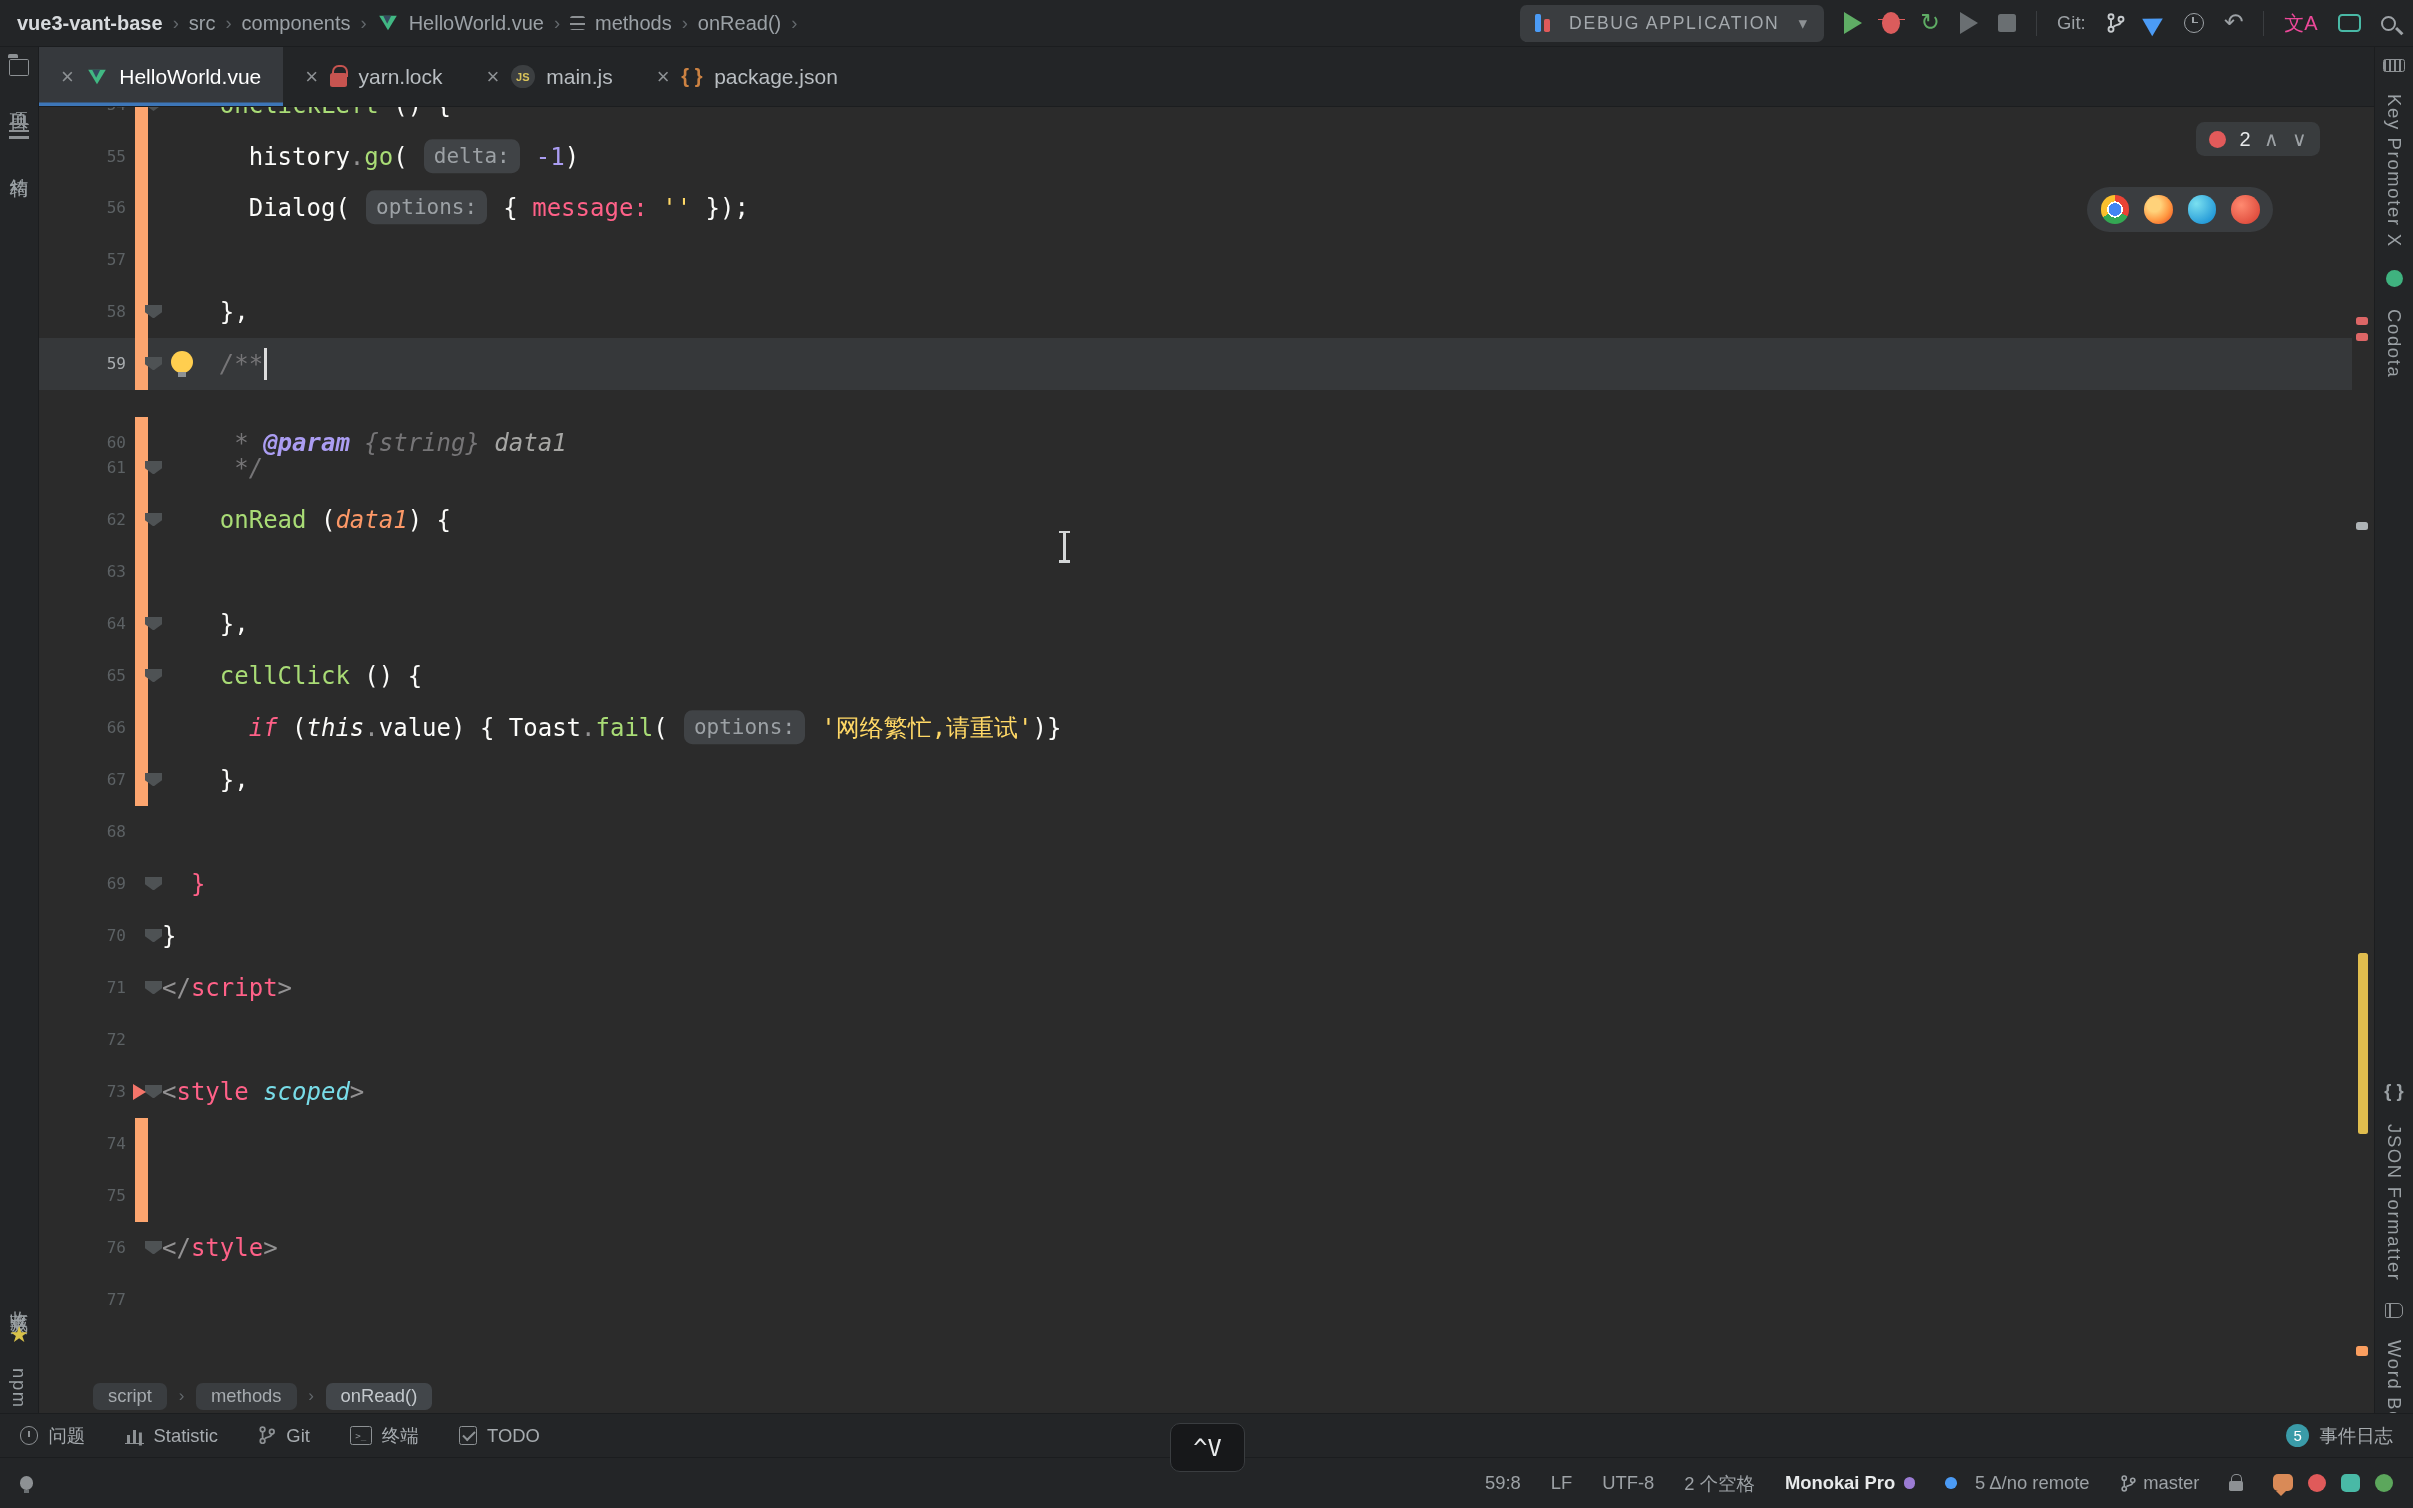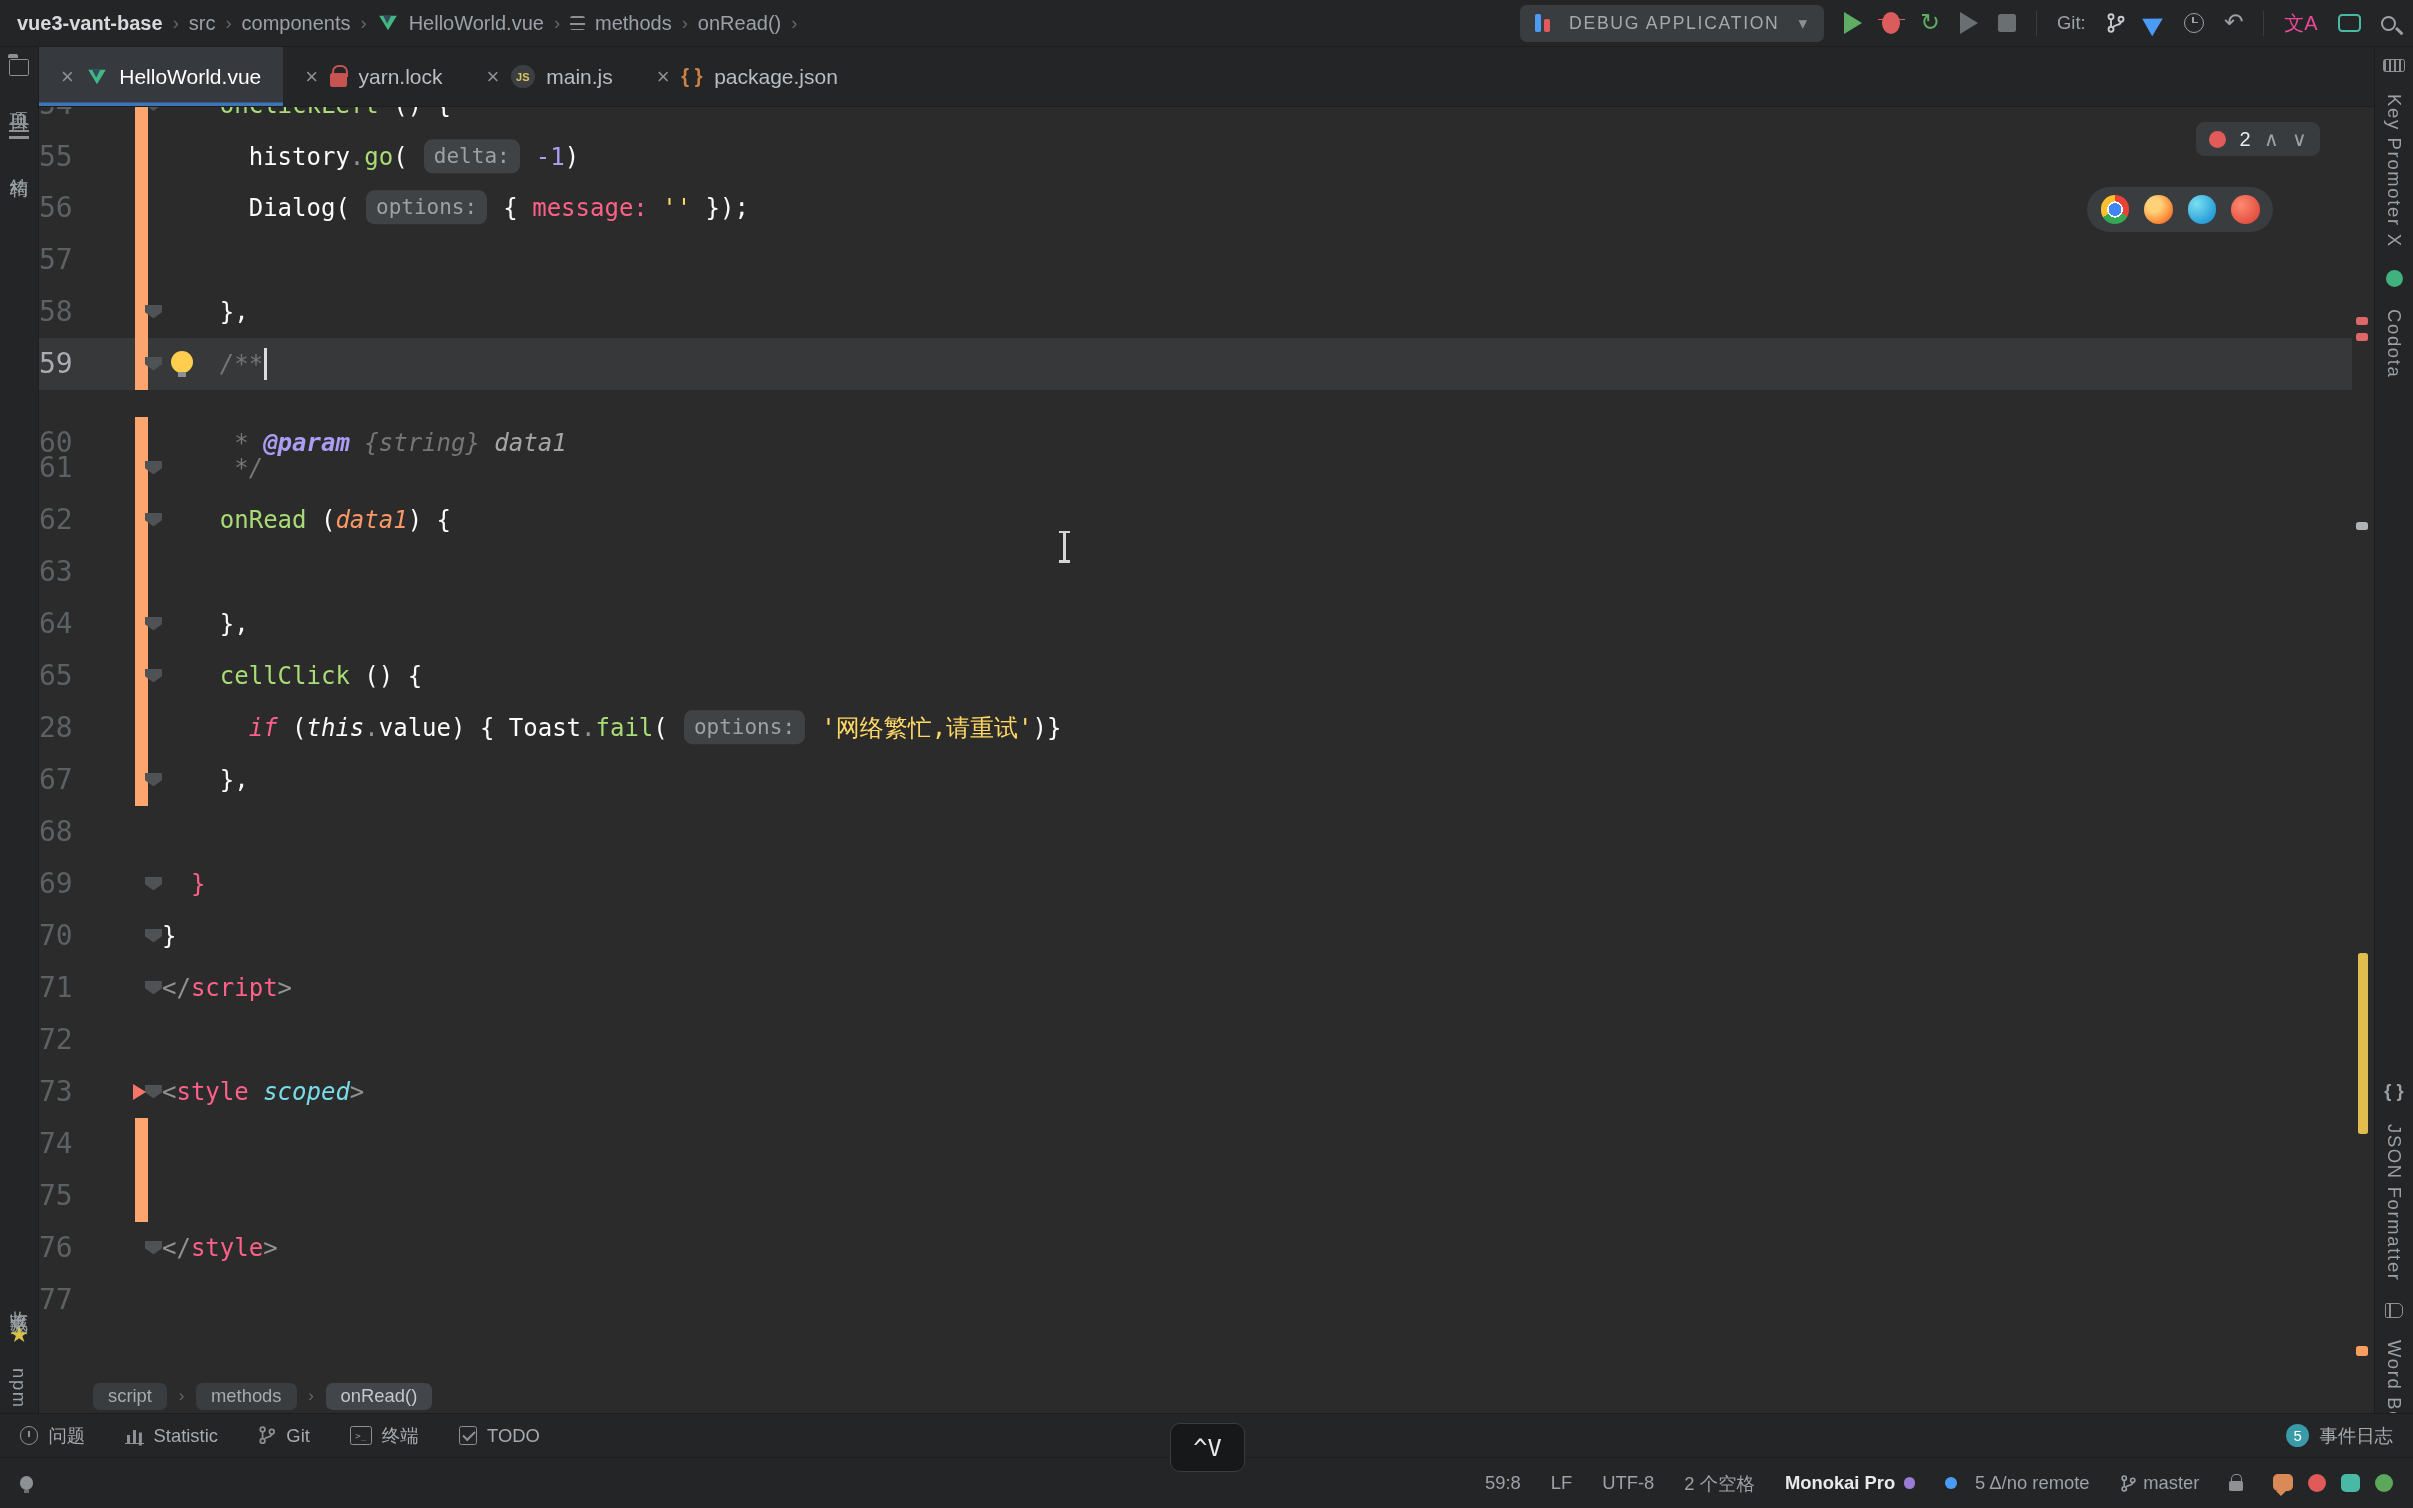--- a/index.html
+++ b/index.html
@@ -71,22 +71,22 @@
   .dot-icon{width:17px;height:17px;border-radius:50%;background:#3fb27f}
   .braces-icon{color:#9aa0a4;font-size:18.4px;font-weight:bold}
   .book-icon{width:18.4px;height:15px;border:1.7px solid #8d9194;border-radius:1.7px 5px 5px 1.7px;position:relative}
   .book-icon::before{content:'';position:absolute;left:3.4px;top:0;bottom:0;width:1.7px;background:#8d9194}
   .key-icon{width:22px;height:13.4px;border:1.7px solid #8d9194;border-radius:2.5px;background:repeating-linear-gradient(90deg,#8d9194 0 1.7px,transparent 1.7px 5px)}
 
   
   .editor{position:absolute;left:39px;top:107px;right:39px;bottom:129px;background:#2b2b2b;overflow:hidden;z-index:5}
   .line{position:absolute;left:0;right:22px;height:52px}
   .line.current{background:#36383a}
-  .ln{position:absolute;left:0;top:0;width:87px;height:52px;line-height:52px;
-    color:#5c6164;font-size:28px;font-family:"DejaVu Sans Mono",monospace}
+  .ln{position:absolute;left:0;top:0;width:87px;height:52px;line-height:52px;text-align:right;
+    color:#5c6164;font-size:16px;font-family:"DejaVu Sans Mono",monospace}
   .line.current .ln{color:#a9adb0}
   .chg{position:absolute;left:96px;top:0;width:13.4px;height:52px;background:#fca56f}
   .fold{position:absolute;left:106px;top:19px;width:17px;height:13.4px;background:#4e5254;
     clip-path:polygon(0 0,100% 0,100% 55%,50% 100%,0 55%);z-index:2}
   .bulb{position:absolute;left:132px;top:13.4px;width:22px;height:22px;border-radius:50%;background:#ffce4f;z-index:2}
   .bulb::after{content:'';position:absolute;left:6.7px;top:21px;width:8.4px;height:5px;background:#8d9194}
   .tri{position:absolute;left:94px;top:17.6px;width:0;height:0;border-left:13.4px solid #f4756a;
     border-top:8.4px solid transparent;border-bottom:8.4px solid transparent;z-index:2}
   .src{position:absolute;left:123px;top:0;height:52px;line-height:52px;white-space:pre;
     font-family:"DejaVu Sans Mono",monospace;font-size:24px;color:#fcfcfa}
@@ -341,21 +341,21 @@
           <span class="fold"></span>
           <code class="src"><span class="pl">    </span><span class="pl">},</span></code>
         </div>
         <div class="line" style="top: 543px;">
           <span class="ln">65</span>
           <span class="chg"></span>
           <span class="fold"></span>
           <code class="src"><span class="pl">    </span><span class="fn">cellClick</span><span class="pl"> () {</span></code>
         </div>
         <div class="line" style="top: 595px;">
-          <span class="ln">28</span>
+          <span class="ln">66</span>
           <span class="chg"></span>
           <code class="src"><span class="pl">      </span><span class="kwi">if</span><span class="pl"> (</span><span class="thi">this</span><span class="pun">.</span><span class="pl">value</span><span class="pl">) { </span><span class="pl">Toast</span><span class="pun">.</span><span class="fn">fail</span><span class="pl">( </span><span class="inl">options:</span><span class="pl"> </span><span class="str">'网络繁忙,请重试'</span><span class="pl">)}</span></code>
         </div>
         <div class="line" style="top: 647px;">
           <span class="ln">67</span>
           <span class="chg"></span>
           <span class="fold"></span>
           <code class="src"><span class="pl">    </span><span class="pl">},</span></code>
         </div>
         <div class="line" style="top: 699px;">

